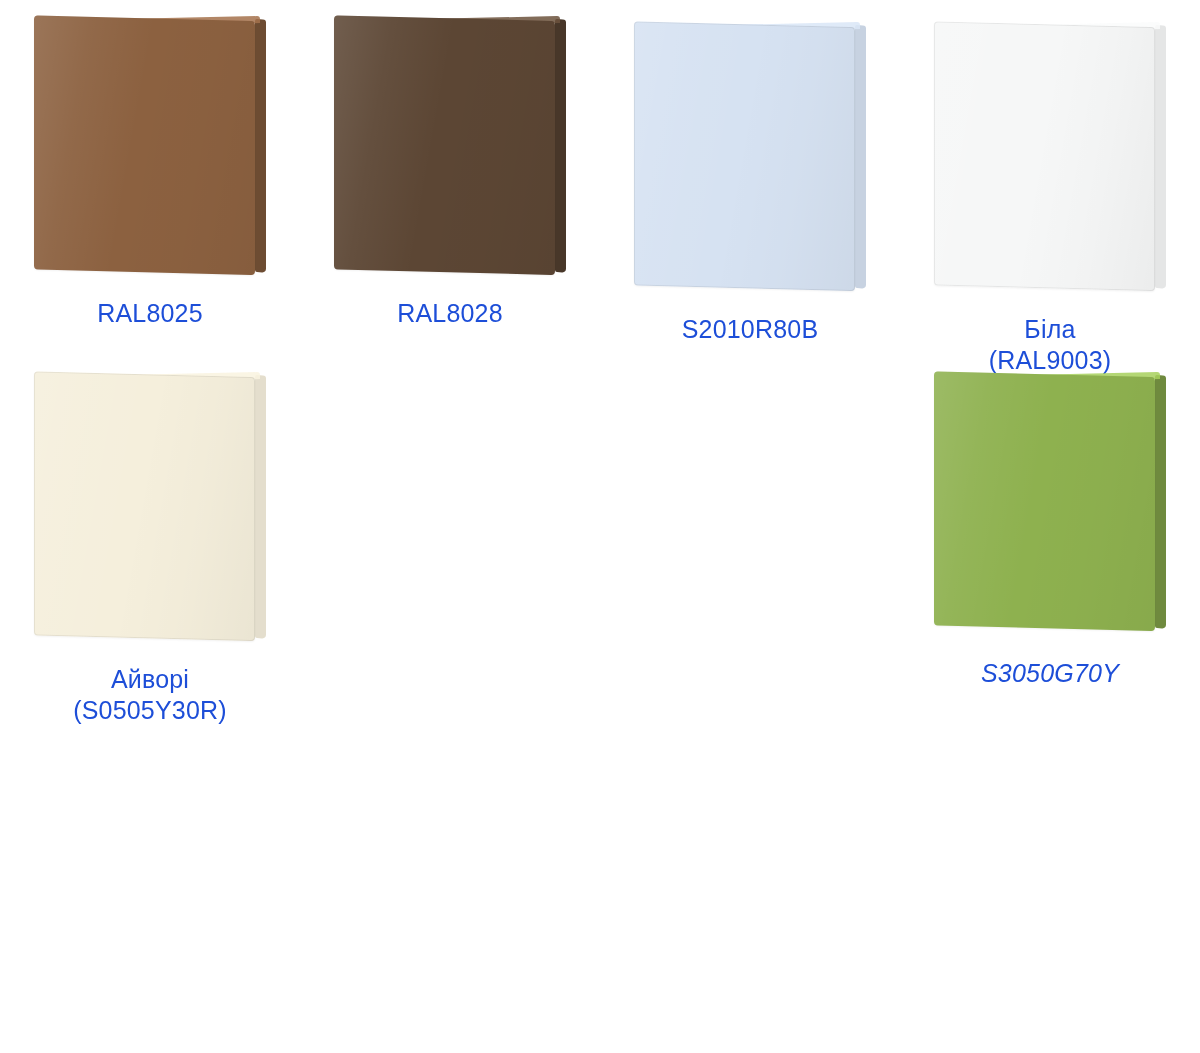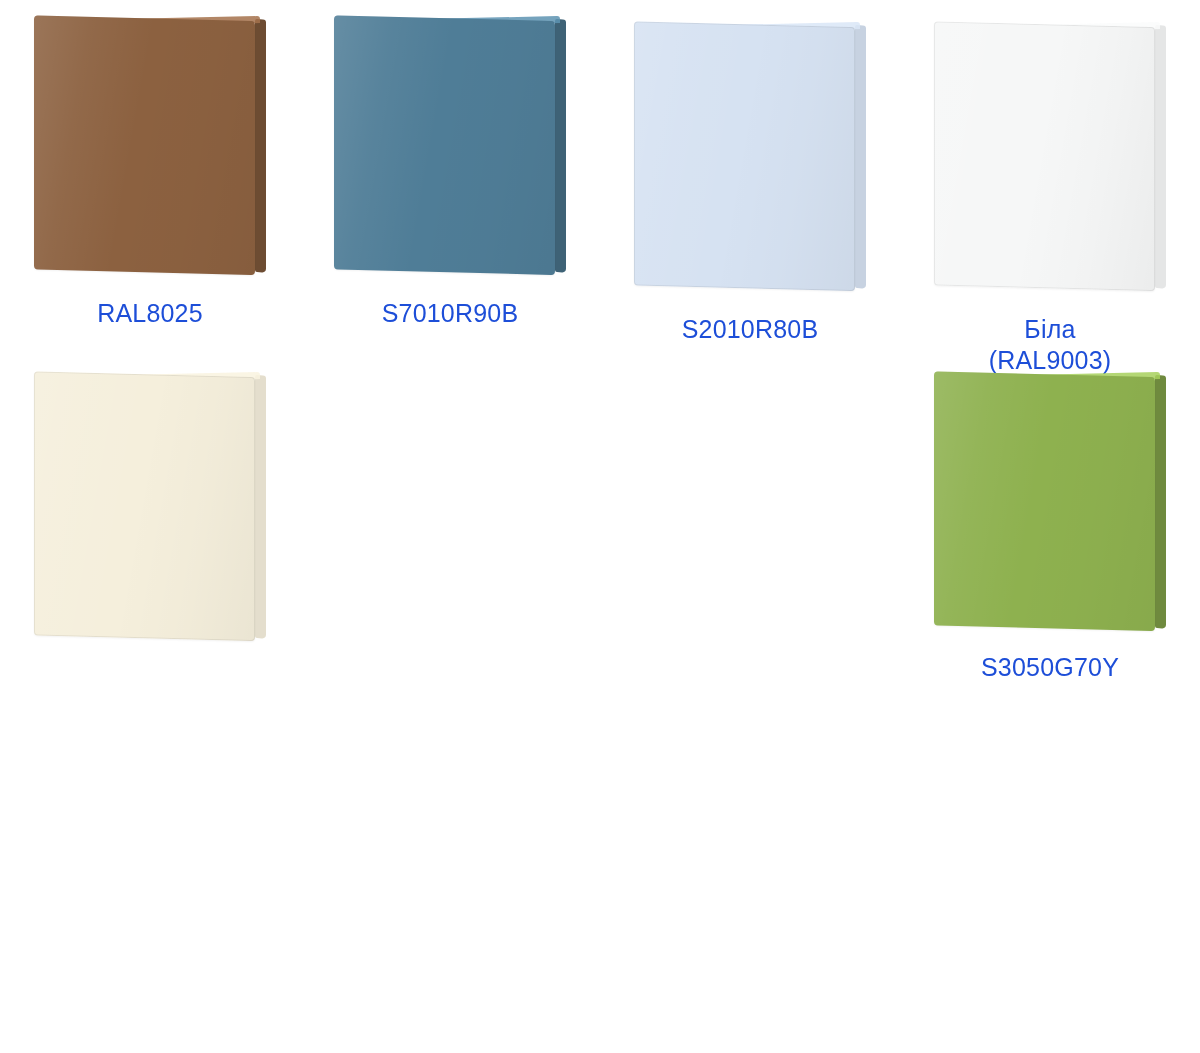--- a/index.html
+++ b/index.html
@@ -112,41 +112,41 @@
     margin-top: 20px;
     font-size: 25px;
     line-height: 1.25;
     letter-spacing: .2px;
     text-align: center;
     color: #1d4ed8;
     white-space: pre-line;
     font-weight: 400;
   }
   .swatch-cell.row2 .swatch-label { }
-  .swatch-cell.row3 .swatch-label { margin-top: 18px; }
+  .swatch-cell.row3 .swatch-label { margin-top: 24px; font-style: italic; }
 </style>
 </head>
 <body>
 
 <div id="swatch-grid">
     <div class="swatch-cell row1">
       <div class="panel-wrap row1">
         <div class="panel-side" style="background: rgb(140, 97, 64);"></div>
         <div class="panel-top" style="background: rgb(140, 97, 64);"></div>
         <div class="panel-face" style="background: rgb(140, 97, 64);"></div>
       </div>
       <div class="swatch-label">RAL8025</div>
     </div>
     <div class="swatch-cell row1">
       <div class="panel-wrap row1">
-        <div class="panel-side" style="background: rgb(79, 125, 151);"></div>
-        <div class="panel-top" style="background: rgb(79, 125, 151);"></div>
-        <div class="panel-face" style="background: rgb(79, 125, 151);"></div>
+        <div class="panel-side" style="background: rgb(92, 70, 52);"></div>
+        <div class="panel-top" style="background: rgb(92, 70, 52);"></div>
+        <div class="panel-face" style="background: rgb(92, 70, 52);"></div>
       </div>
-      <div class="swatch-label">S7010R90B</div>
+      <div class="swatch-label">RAL8028</div>
     </div>
     <div class="swatch-cell row2">
       <div class="panel-wrap row2">
         <div class="panel-side pale" style="background: rgb(214, 226, 242);"></div>
         <div class="panel-top pale" style="background: rgb(214, 226, 242);"></div>
         <div class="panel-face pale" style="background: rgb(214, 226, 242);"></div>
       </div>
       <div class="swatch-label">S2010R80B</div>
     </div>
     <div class="swatch-cell row2">
@@ -157,20 +157,22 @@
       </div>
       <div class="swatch-label">Біла
 (RAL9003)</div>
     </div>
     <div class="swatch-cell row2">
       <div class="panel-wrap row2">
         <div class="panel-side pale" style="background: rgb(245, 239, 220);"></div>
         <div class="panel-top pale" style="background: rgb(245, 239, 220);"></div>
         <div class="panel-face pale" style="background: rgb(245, 239, 220);"></div>
       </div>
+      <div class="swatch-label">Айворі
+(S0505Y30R)</div>
     </div>
     <div class="swatch-cell row3 empty-cell"></div>
     <div class="swatch-cell row3 empty-cell"></div>
     <div class="swatch-cell row3">
       <div class="panel-wrap row3">
         <div class="panel-side" style="background: rgb(142, 177, 79);"></div>
         <div class="panel-top" style="background: rgb(142, 177, 79);"></div>
         <div class="panel-face" style="background: rgb(142, 177, 79);"></div>
       </div>
       <div class="swatch-label">S3050G70Y</div>

